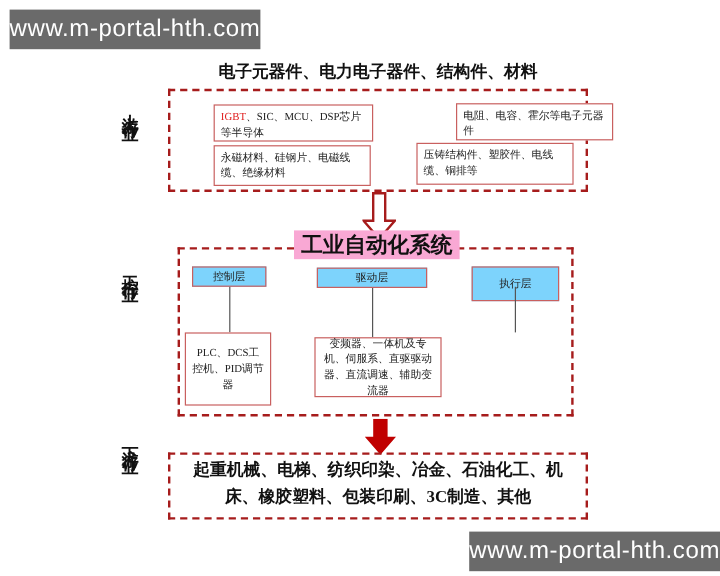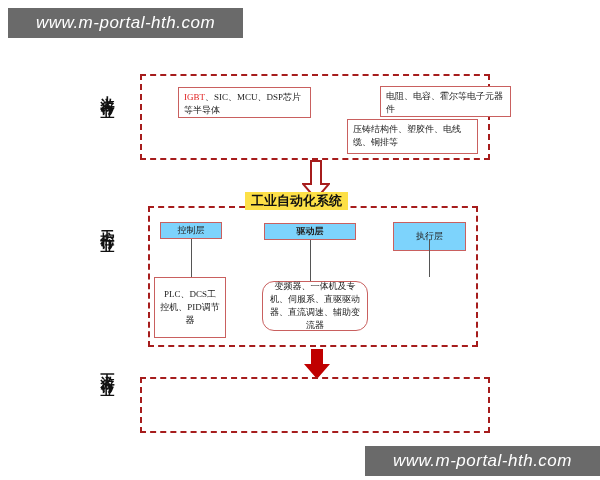--- a/index.html
+++ b/index.html
@@ -9,25 +9,24 @@
     position: relative;
     width: 600px;
     height: 480px;
     background: #fff;
     overflow: hidden;
   }
   .watermark {
     position: absolute;
     background: #6a6a6a;
     color: #fff;
-    font-size: 17px;
-    padding: 5px 28px;
+    font-size: 20px;
+    padding: 5px 0;
     letter-spacing: 0.5px;
     white-space: nowrap;
-    font-style: italic;
   }
   .wm-top-left { left: 8px; top: 8px; }
   .wm-bottom-right { right: 0px; bottom: 4px; }
 
   .side-label {
     position: absolute;
     writing-mode: vertical-rl;
     text-orientation: upright;
     font-weight: bold;
     font-size: 14px;
@@ -99,47 +98,50 @@
 <body>
 
 <div class="stage">
 
   <div class="watermark wm-top-left">www.m-portal-hth.com</div>
 
   <div class="side-label" style="left:98px; top:84px;">上游行业</div>
   <div class="side-label" style="left:98px; top:218px;">工控行业</div>
   <div class="side-label" style="left:98px; top:362px;">下游行业</div>
 
+  <div class="section-title" style="left:140px; top:51px; width:350px;">电子元器件、电力电子器件、结构件、材料</div>
 
   <div class="dashed-box" style="left:140px; top:74px; width:350px; height:86px;"></div>
 
   <div class="small-box" style="left:178px; top:87px; width:133px; height:31px;">
     <span class="hl-red">IGBT</span><span>、SIC、MCU、DSP芯片等半导体</span>
   </div>
+  <div class="small-box" style="left:178px; top:121px; width:131px; height:34px;">永磁材料、硅钢片、电磁线缆、绝缘材料</div>
   <div class="small-box" style="left:347px; top:86px; width:131px; height:31px;margin-left:33px;">电阻、电容、霍尔等电子元器件</div>
   <div class="small-box" style="left:347px; top:119px; width:131px; height:35px;">压铸结构件、塑胶件、电线缆、铜排等</div>
 
   <svg class="arrow-svg" style="left:302px; top:160px;" width="28" height="40" viewBox="0 0 28 40">
     <path d="M9,1 L19,1 L19,24 L27,24 L14,39 L1,24 L9,24 Z" fill="#ffffff" stroke="#a61c1c" stroke-width="2"></path>
   </svg>
 
   <div class="dashed-box" style="left:148px; top:206px; width:330px; height:141px;"></div>
-  <div class="section-title" style="left:245px; top:192px; background:#fde047; padding:0 6px; font-size:13px;">工业自动化系统</div>
+  <div class="section-title" style="left:245px; top:192px; background:#f9a8d4; padding:0 6px; font-size:18px;">工业自动化系统</div>
 
   <div class="layer-header" style="left:160px; top:222px; width:62px; height:17px;">控制层</div>
-  <div class="layer-header" style="left:264px; top:223px; width:92px; height:17px;font-weight:bold;">驱动层</div>
+  <div class="layer-header" style="left:264px; top:223px; width:92px; height:17px;">驱动层</div>
   <div class="layer-header" style="left:393px; top:222px; width:73px; height:29px;">执行层</div>
 
   <div class="connector" style="left:191px; top:239px; height:38px;"></div>
   <div class="connector" style="left:310px; top:240px; height:41px;"></div>
   <div class="connector" style="left:429px; top:239px; height:38px;"></div>
 
   <div class="small-box centered" style="left:154px; top:277px; width:72px; height:61px;">PLC、DCS工控机、PID调节器</div>
-  <div class="small-box centered" style="left:262px; top:281px; width:106px; height:50px;border-radius:12px;">变频器、一体机及专机、伺服系、直驱驱动器、直流调速、辅助变流器</div>
+  <div class="small-box centered" style="left:262px; top:281px; width:106px; height:50px;">变频器、一体机及专机、伺服系、直驱驱动器、直流调速、辅助变流器</div>
 
   <svg class="arrow-svg" style="left:303px; top:349px;" width="28" height="30" viewBox="0 0 28 30">
     <path d="M8,0 L20,0 L20,15 L27,15 L14,30 L1,15 L8,15 Z" fill="#c00000"></path>
   </svg>
 
   <div class="dashed-box" style="left:140px; top:377px; width:350px; height:56px;"></div>
+  <div class="bottom-text" style="left:150px; top:382px; width:330px;">起重机械、电梯、纺织印染、冶金、石油化工、机床、橡胶塑料、包装印刷、3C制造、其他</div>
 
   <div class="watermark wm-bottom-right">www.m-portal-hth.com</div>
 </div>
 
 </body></html>

